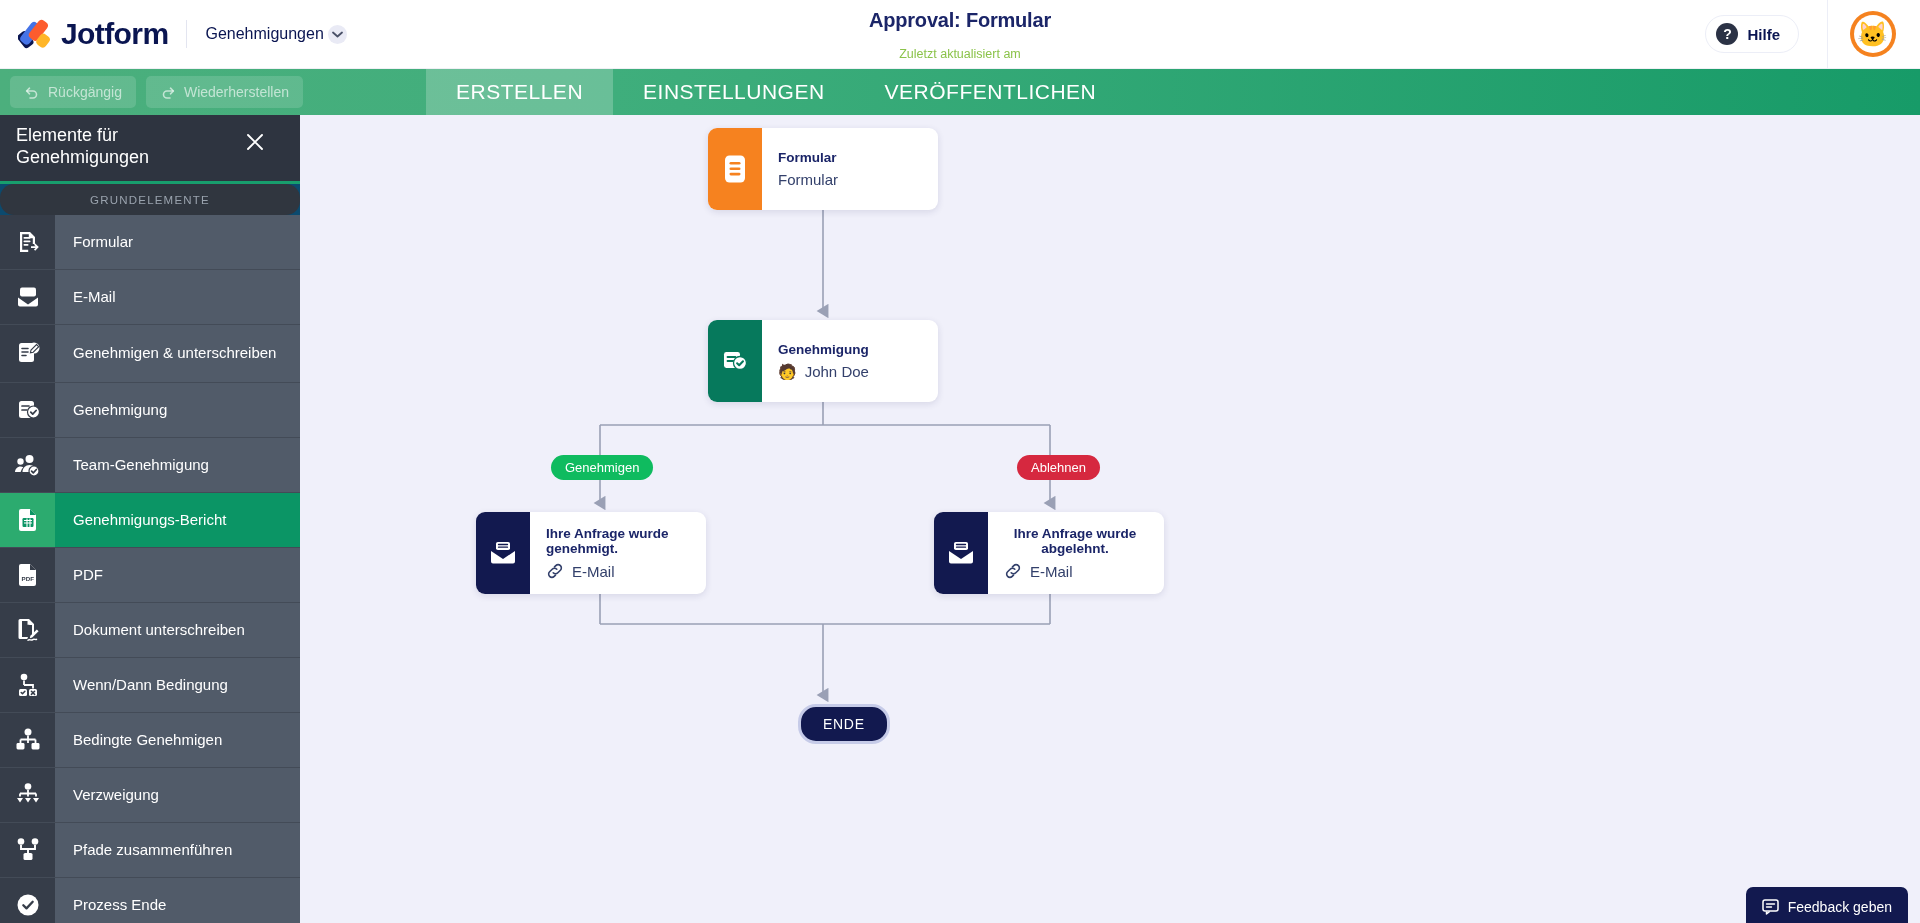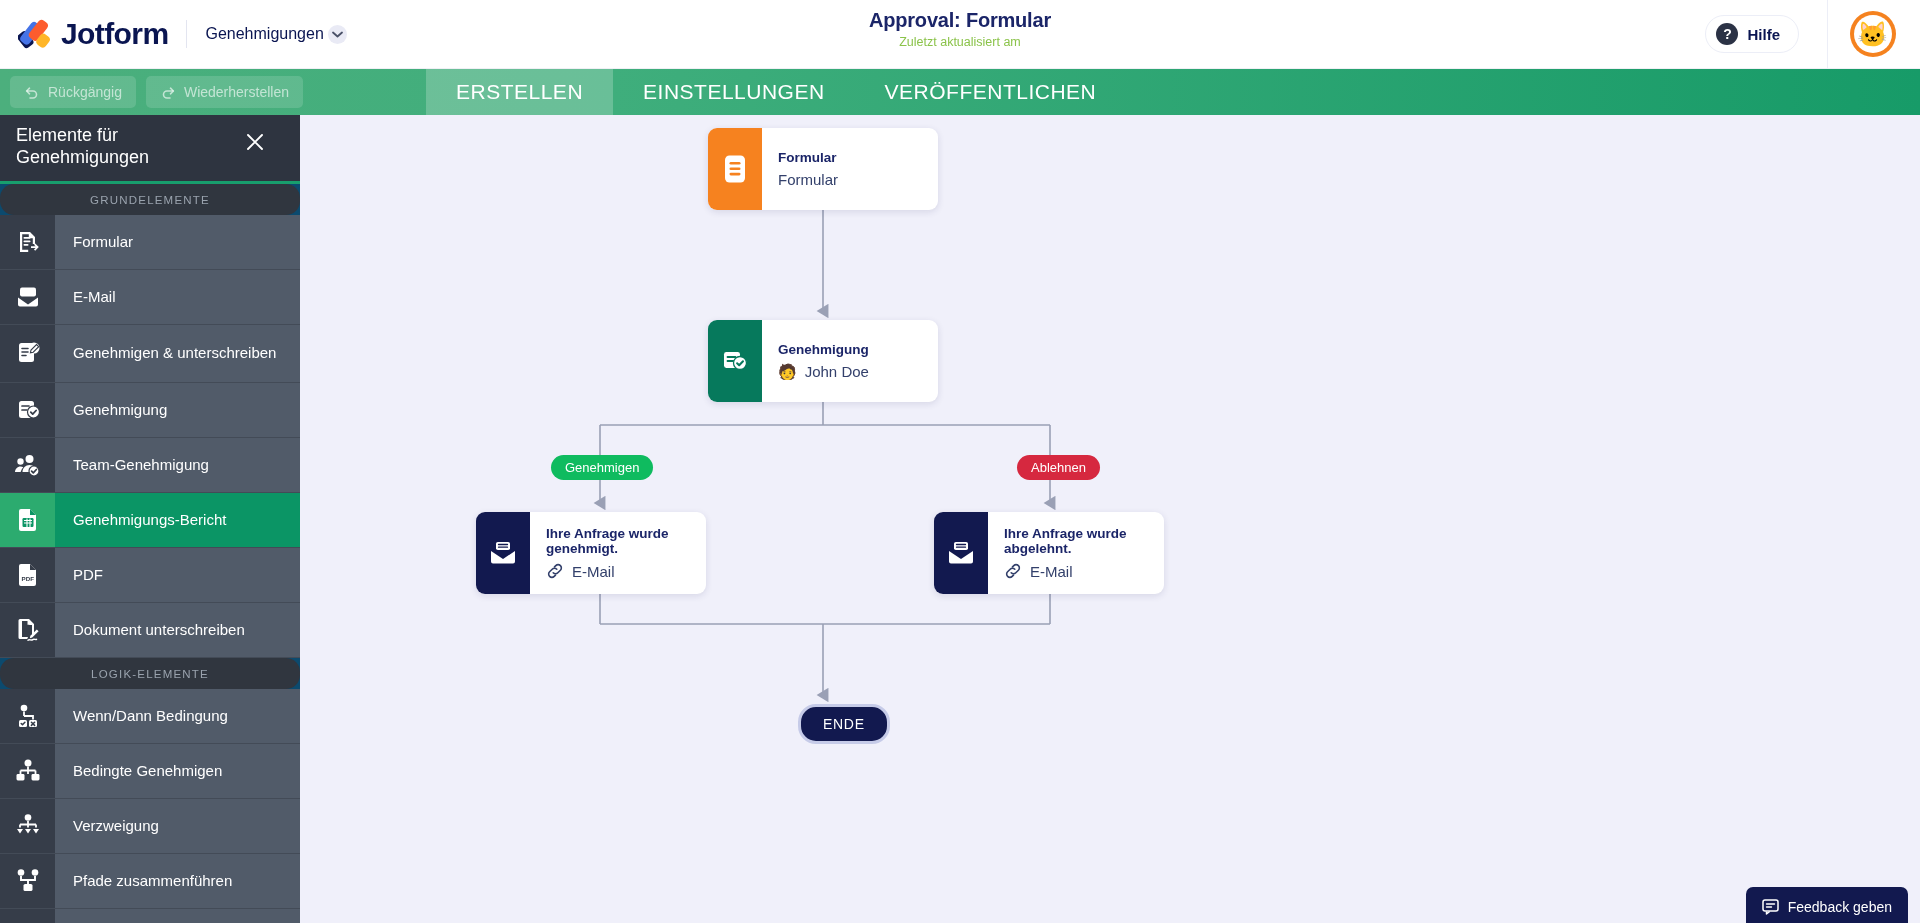--- a/index.html
+++ b/index.html
@@ -39,21 +39,21 @@
   .chev svg { display: block; }
 
   .title-block {
     position: absolute; left: 0; right: 0; top: 9px;
     text-align: center; pointer-events: none;
   }
   .title-main {
     font-size: 20px; font-weight: bold; color: #1b2568; letter-spacing: -0.2px;
   }
   .title-sub {
-    font-size: 12.5px; color: #8bc34a; margin-top: 3px;
+    font-size: 12.5px; color: #8bc34a; margin-top: 15px;
   }
 
   .header-right {
     margin-left: auto; display: flex; align-items: center; height: 100%;
   }
   .help-btn {
     display: flex; align-items: center; gap: 9px;
     border: 1px solid #eceef7; border-radius: 22px;
     padding: 7px 18px 7px 10px; cursor: pointer; background: #fff;
   }
@@ -160,21 +160,21 @@
   .node .ntitle { font-size: 13.5px; font-weight: bold; color: #1b2568; }
   .node .nsub {
     font-size: 15px; color: #33406b; display: flex; align-items: center; gap: 8px;
   }
   .node svg { display: block; }
   .n-form  { left: 408px; top: 13px;  width: 230px; height: 82px; }
   .n-form .nic { background: #f6821f; }
   .n-appr  { left: 408px; top: 205px; width: 230px; height: 82px; }
   .n-appr .nic { background: #06795c; }
   .n-mail1 { left: 176px; top: 397px; width: 230px; height: 82px; }
-  .n-mail2 { left: 634px; top: 397px; width: 230px; height: 82px; }
+  .n-mail2 { left: 634px; top: 397px; width: 230px; height: 82px; text-align: center; }
   .n-mail1 .nic, .n-mail2 .nic { background: #12194f; }
 
   .pill {
     position: absolute; border-radius: 13px; padding: 5px 14px;
     font-size: 13px; color: #ffffff; cursor: pointer; white-space: nowrap;
   }
   .pill-yes { left: 251px; top: 340px; background: #0fbb5f; }
   .pill-no  { left: 717px; top: 340px; background: #d6283f; }
 
   .end-node {
@@ -361,21 +361,20 @@
         <svg width="26" height="26" viewBox="0 0 26 26" fill="#fff">
             <path d="M5 2h9l5 5v10.5l-2 2V8h-4.5V4H7v16h6l-.8 2H5a1.5 1.5 0 01-1.5-1.5V3.5A1.5 1.5 0 015 2z"></path>
             <path d="M9 8.5h5M9 12h5M9 15.5h3.5" stroke="#363d49" stroke-width="1.5" stroke-linecap="round"></path>
             <path d="M21.8 12.4l1.8 1.8-6.4 6.4-2.4.6.6-2.4z"></path>
             <path d="M13 23.2c1.6-1.4 3.2.8 4.8-.6 1.3-1.1 2.5.4 3.8-.3" stroke="#fff" stroke-width="1.4" fill="none" stroke-linecap="round"></path>
           </svg>
       </span>
       <span class="lb">Dokument unterschreiben</span>
     </div>
 
-    <div class="sb-group">LOGIK-ELEMENTE</div>
 
     <div class="sb-item">
       <span class="ic">
         <svg width="26" height="26" viewBox="0 0 26 26" fill="#fff">
             <circle cx="9" cy="5" r="3.3"></circle>
             <path d="M9 8.5v4.5M9 13h9v3.5" stroke="#fff" stroke-width="1.8" fill="none"></path>
             <rect x="4" y="17" width="8" height="7" rx="1.5"></rect>
             <rect x="14" y="17" width="8" height="7" rx="1.5"></rect>
             <path d="M6.2 20.5l1.3 1.3 2.4-2.6" stroke="#363d49" stroke-width="1.5" fill="none" stroke-linecap="round" stroke-linejoin="round"></path>
             <path d="M16.4 19.2l3.2 3.2M19.6 19.2l-3.2 3.2" stroke="#363d49" stroke-width="1.5" stroke-linecap="round"></path>

